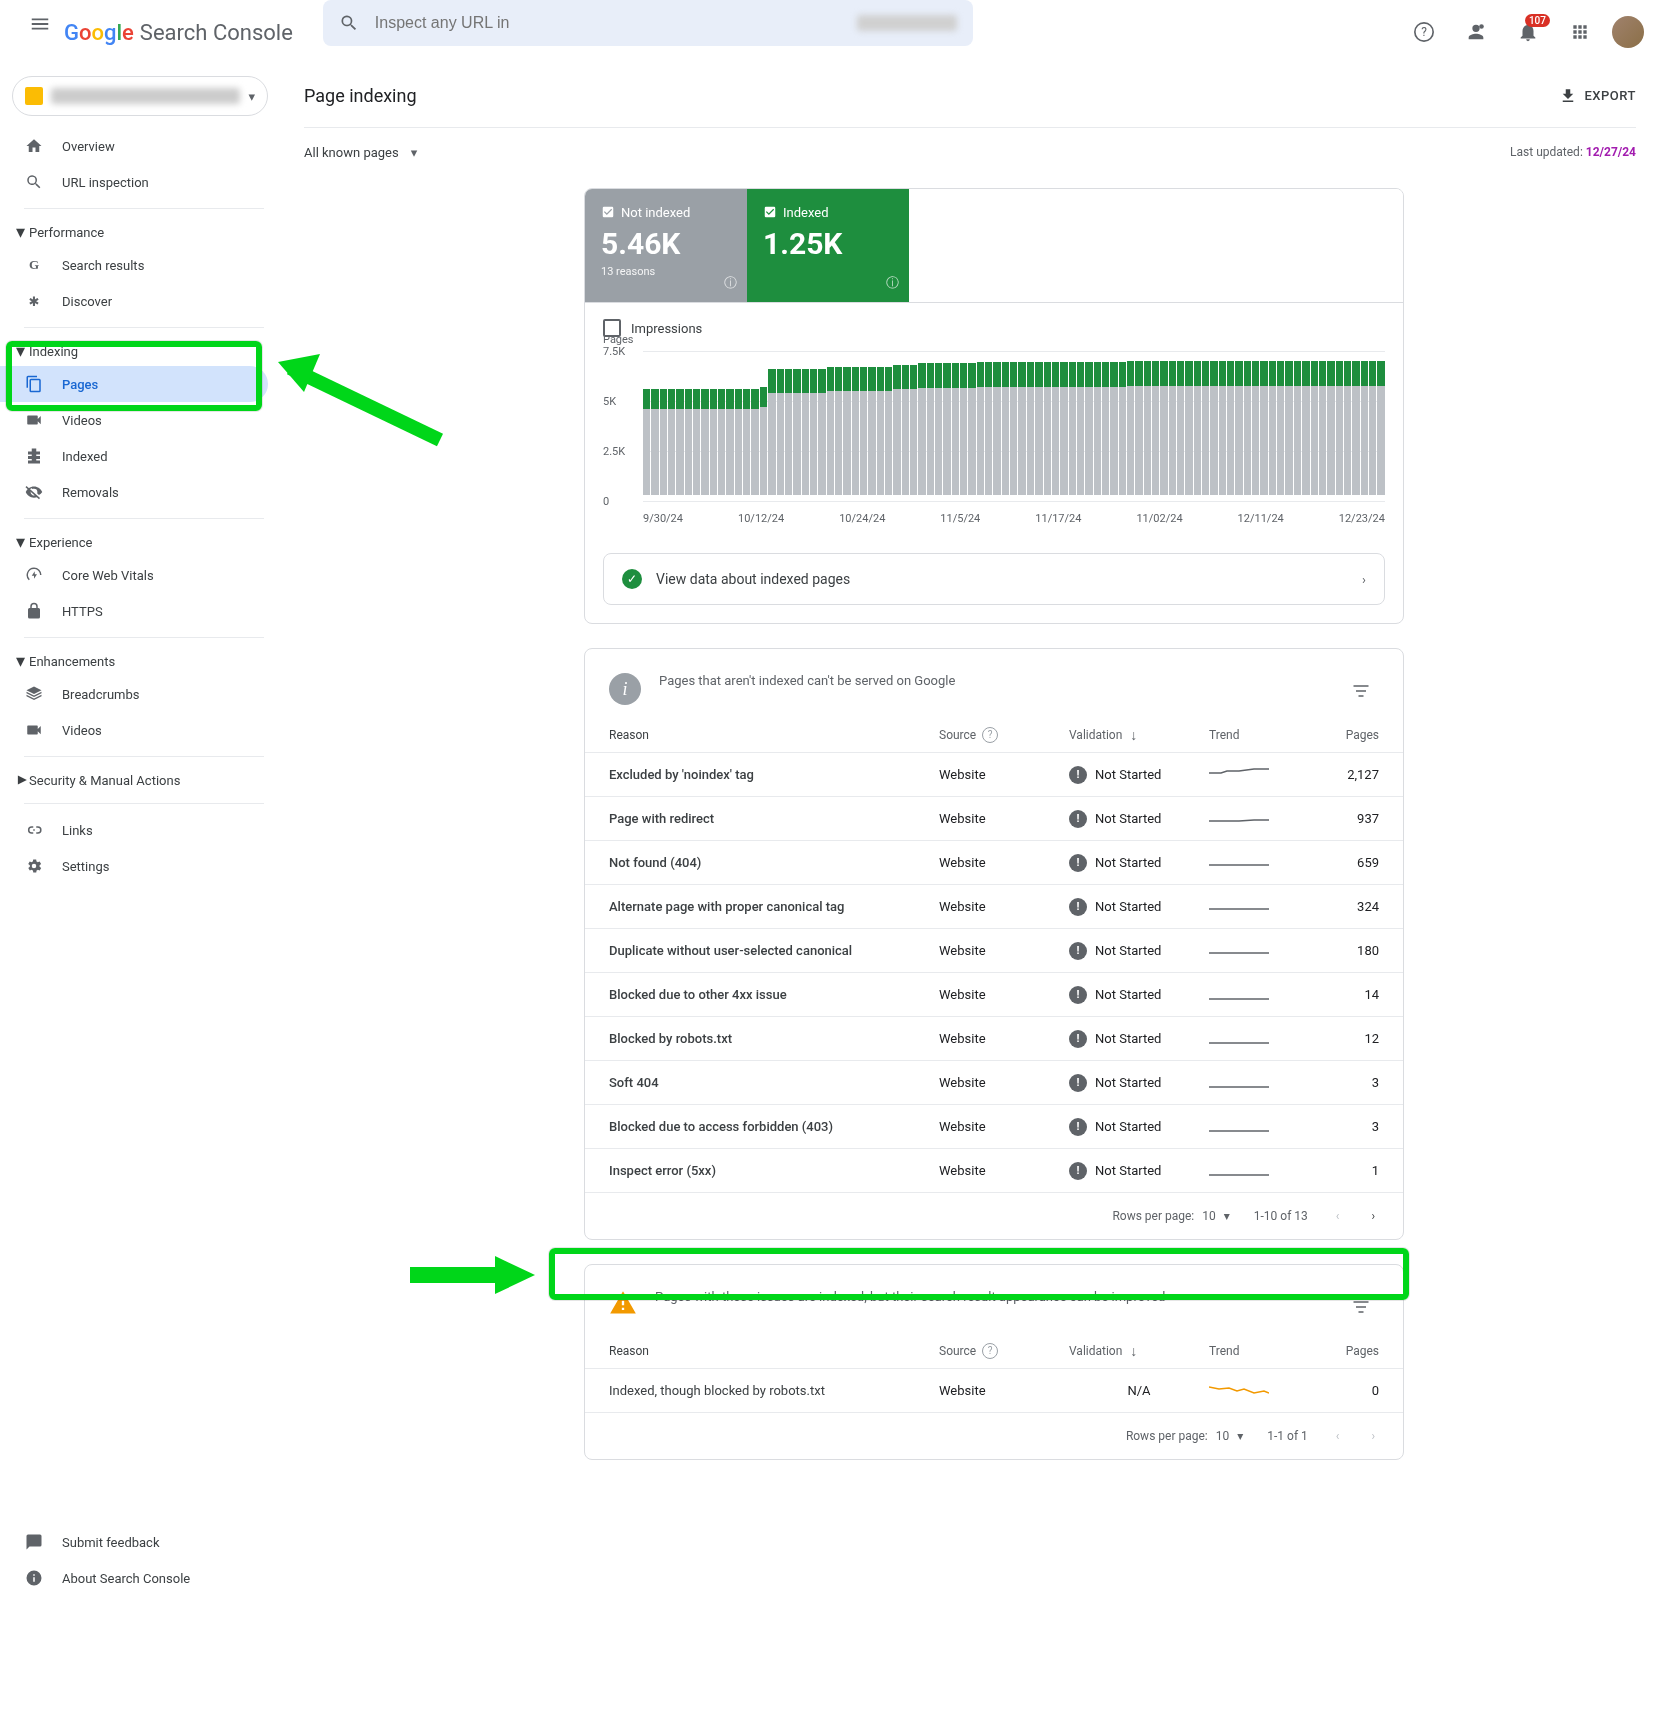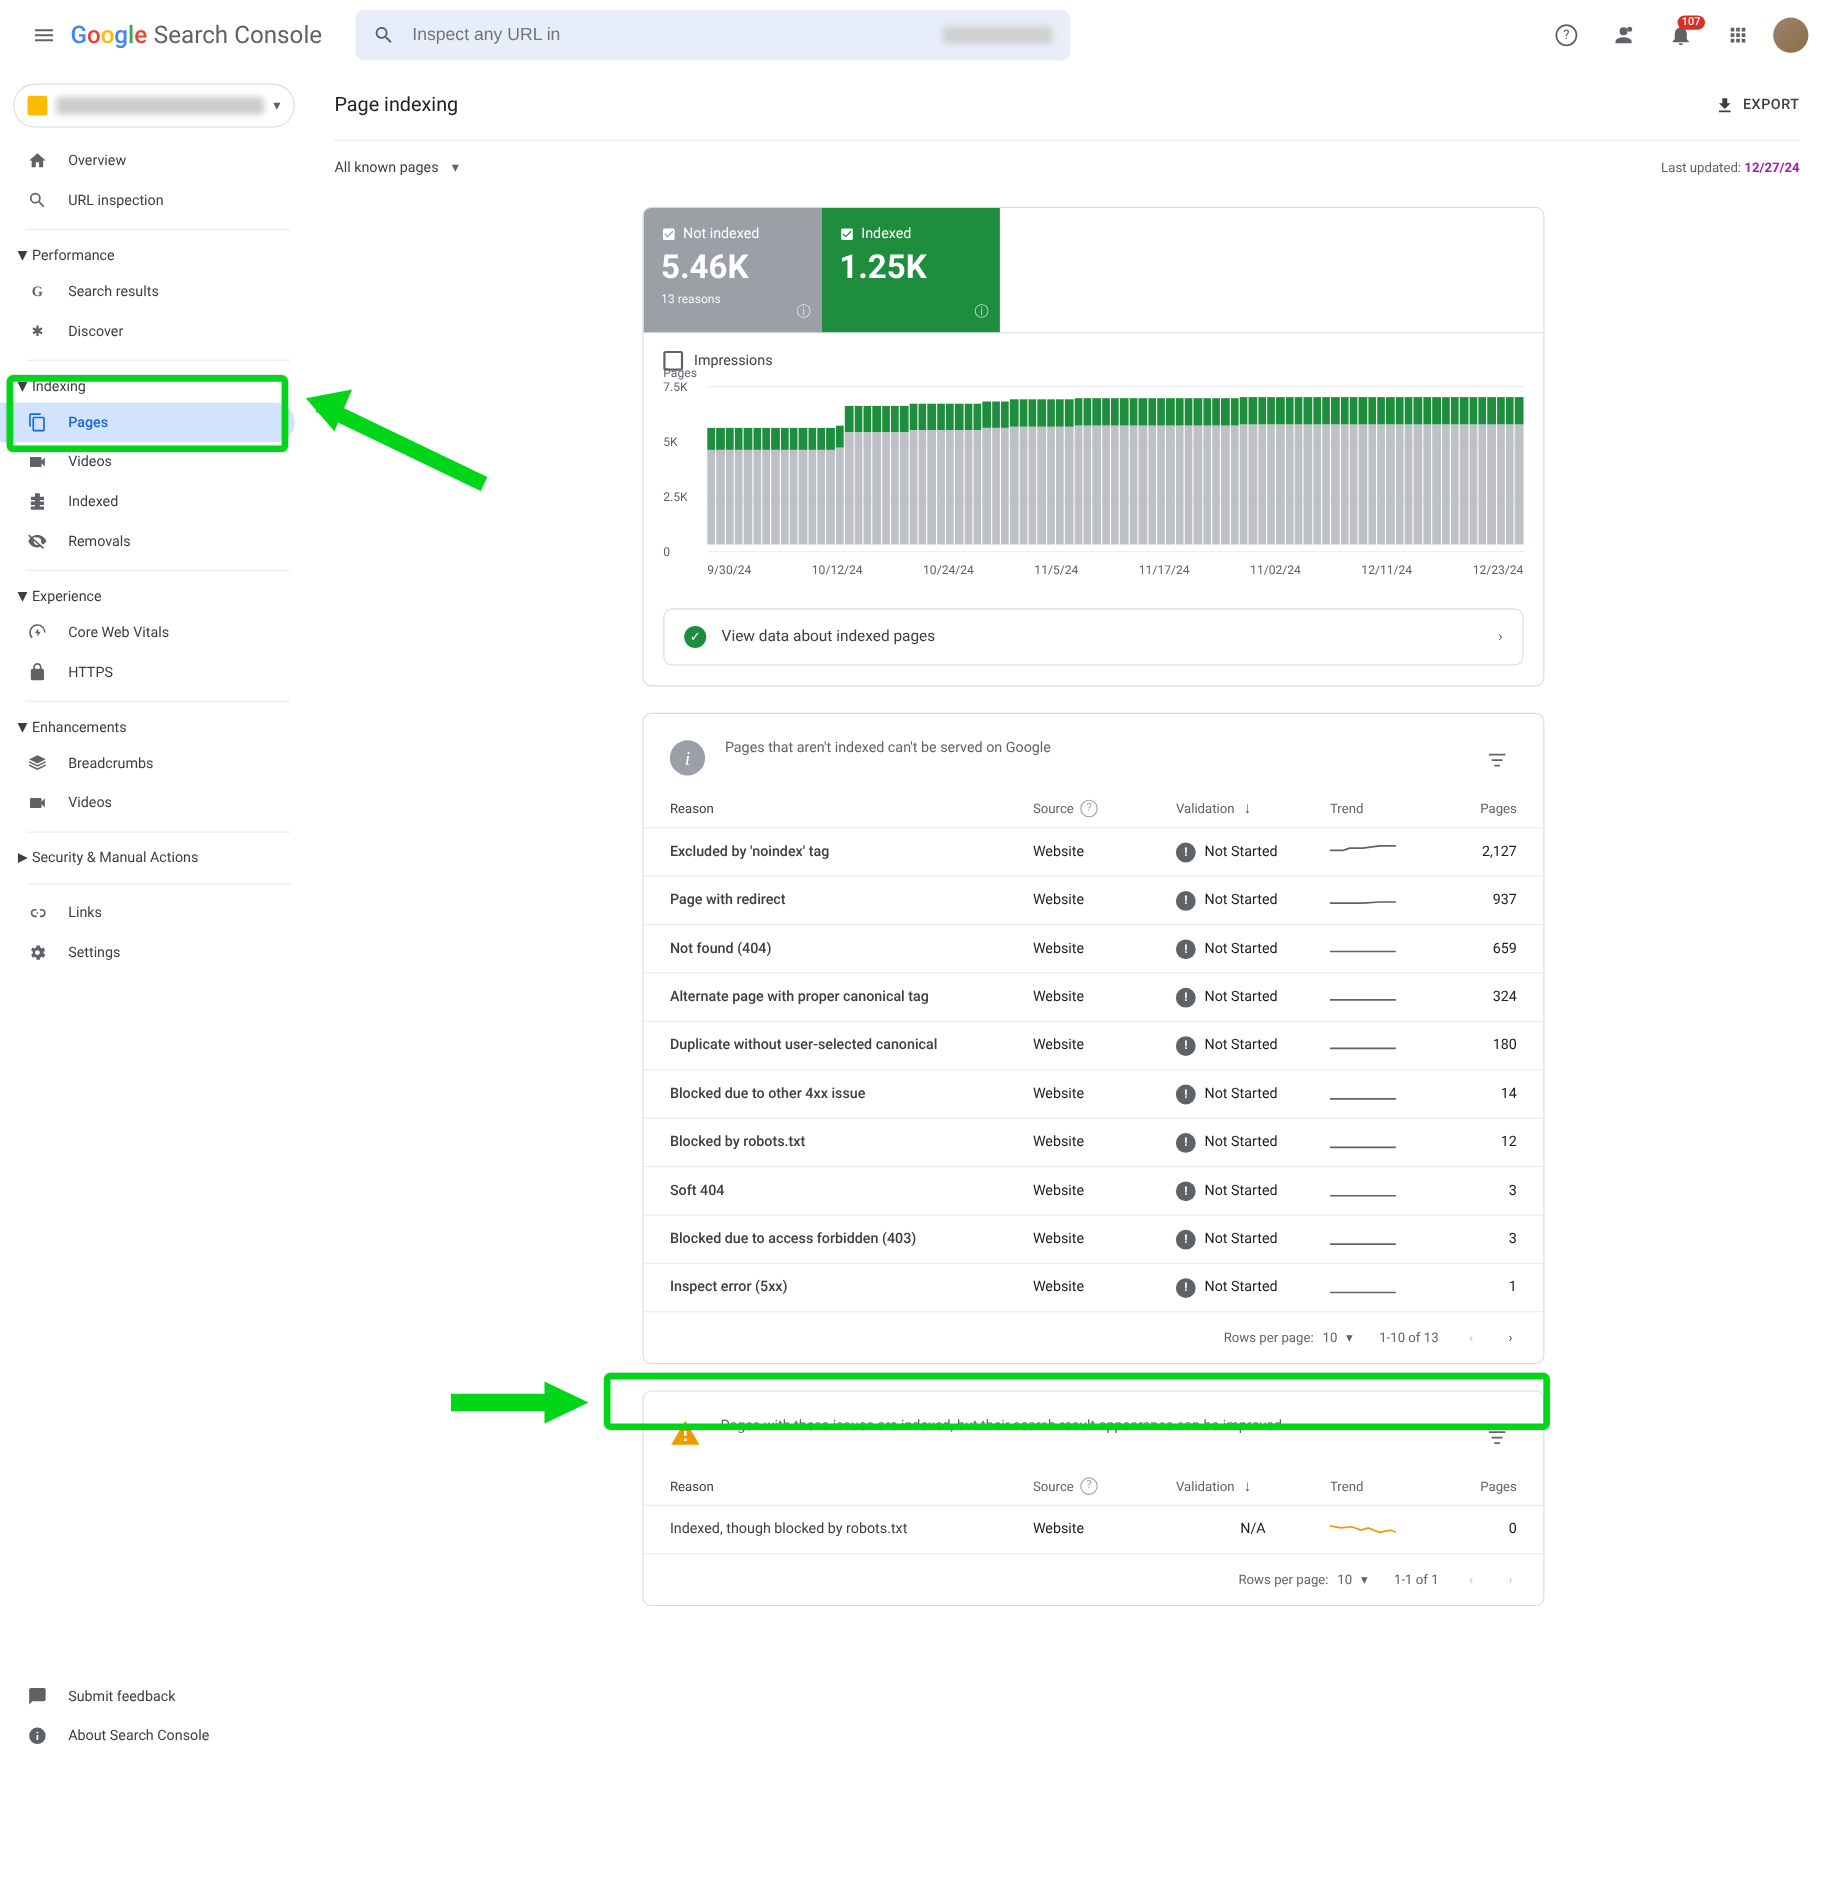--- a/index.html
+++ b/index.html
@@ -1,20 +1,20 @@
 <!DOCTYPE html>
 <html><head>
 <meta charset="utf-8">
 <style>
 * { box-sizing: border-box; margin: 0; padding: 0; }
 body { font-family: 'Google Sans', Roboto, Arial, sans-serif; background: #f1f3f4; color: #202124; font-size: 13px; width: 1660px; }
 .wrap { background:#fff; }
 
 
-.header { height: 64px; display: flex; align-items: center; padding: 0 16px; background:#fff; }
+.header { height: 64px; display: flex; padding: 0 16px; background:#fff; }
 .menu-btn { width:48px;height:48px;display:flex;align-items:center;justify-content:center;color:#5f6368;border-radius:50%;cursor:pointer;}
 .logo { display:flex;align-items:center;gap:4px;font-size:22px;color:#5f6368;margin-right:30px;}
 .logo .g1{color:#4285f4}.logo .g2{color:#ea4335}.logo .g3{color:#fbbc04}.logo .g4{color:#4285f4}.logo .g5{color:#34a853}.logo .g6{color:#ea4335}
 .logo-text{color:#5f6368;font-weight:400;margin-left:2px;}
 .search-bar{flex:0 0 650px;height:46px;background:#e8eef9;border-radius:8px;display:flex;align-items:center;padding:0 16px;color:#5f6368;gap:16px;}
 .search-bar input{flex:1;border:none;background:transparent;font-size:16px;color:#5f6368;outline:none;}
 .blur-s{width:100px;height:16px;background:#d0d0d0;filter:blur(3px);border-radius:3px;}
 .header-spacer{flex:1}
 .header-icons{display:flex;align-items:center;gap:12px;}
 .hicon{width:40px;height:40px;display:flex;align-items:center;justify-content:center;color:#5f6368;position:relative;cursor:pointer;}
@@ -47,21 +47,21 @@
 .filter-row{display:flex;align-items:center;height:48px;margin-bottom:12px;}
 .filter-drop{display:flex;align-items:center;gap:12px;color:#3c4043;font-size:13px;cursor:pointer;}
 .updated{margin-left:auto;font-size:12px;color:#5f6368;}
 
 .card{background:#fff;border-radius:8px;border:1px solid #dadce0;margin:0 0 24px 280px;width:820px;overflow:hidden;}
 .summary-boxes{display:flex;height:114px;border-bottom:1px solid #dadce0;}
 .sbox{width:162px;padding:16px;color:#fff;position:relative;cursor:pointer;}
 .sbox.gray{background:#9aa0a6;}
 .sbox.green{background:#1e8e3e;}
 .sbox-dim{flex:1;background:#fff;}
-.sbox-label{font-size:13px;display:flex;align-items:center;gap:6px;margin-bottom:6px;}
+.sbox-label{font-size:13px;display:flex;align-items:flex-start;gap:6px;margin-bottom:6px;}
 .sbox-val{font-size:30px;font-weight:700;}
 .sbox-sub{font-size:11px;margin-top:4px;opacity:.9;}
 .sbox-help{position:absolute;right:10px;bottom:10px;opacity:.7;}
 
 .chart-area{padding:16px 18px;}
 .impress-row{display:flex;align-items:center;gap:10px;font-size:13px;color:#3c4043;margin-bottom:8px;}
 .cbox{width:18px;height:18px;border:2px solid #5f6368;border-radius:2px;}
 .chart{position:relative;height:180px;margin-top:6px;}
 .ylabel{position:absolute;left:0;top:-12px;font-size:11px;color:#5f6368;}
 .ytick{position:absolute;left:0;font-size:11px;color:#5f6368;}

